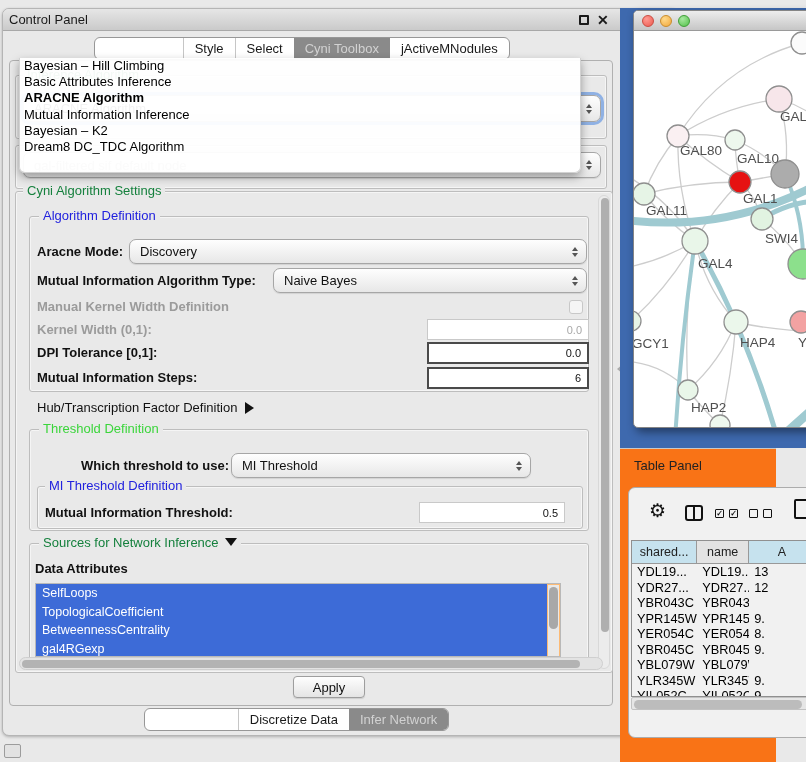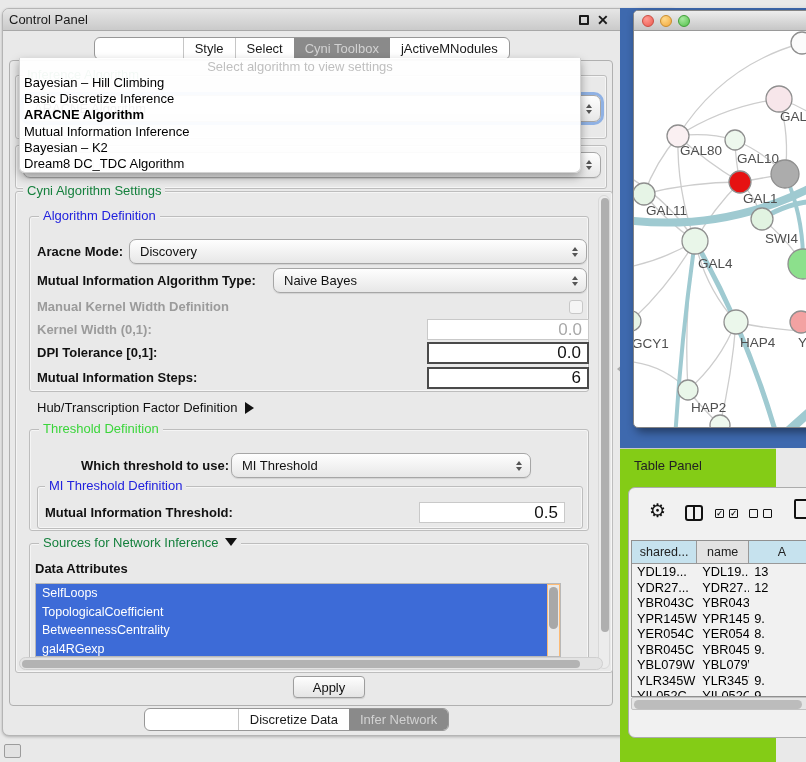--- a/index.html
+++ b/index.html
@@ -37,21 +37,21 @@
 
   
   .combo{height:25px;border:1px solid #A6A6A6;border-radius:7px;background:linear-gradient(#FEFEFE,#E7E7E7);
     font-size:13px;color:#111;display:flex;align-items:center;padding:0 24px 0 10px;box-shadow:0 1px 1px rgba(0,0,0,.10);}
   .combo.focus{box-shadow:0 0 0 3px rgba(96,148,226,.65);}
   .combo.disabled{color:#ABABAB;}
   .spin{position:absolute;right:8px;top:50%;transform:translateY(-50%);display:flex;flex-direction:column;align-items:center;gap:2px;}
   .spin i{display:block;width:0;height:0;border-left:3.5px solid transparent;border-right:3.5px solid transparent;}
   .spin i.u{border-bottom:4px solid #555;}
   .spin i.d{border-top:4px solid #555;}
-  .field{height:21px;background:#FFF;border:1px solid #C9C9C9;font-size:17px;color:#111;
+  .field{height:21px;background:#FFF;border:1px solid #C9C9C9;font-size:11px;color:#111;
     display:flex;align-items:center;justify-content:flex-end;padding:0 6px;}
   .field.strong{border:2px solid #4A4A4A;height:22px;}
   .field.disabled{color:#A8A8A8;}
   .lbl{font-size:13px;font-weight:bold;color:#111;white-space:nowrap;}
   .lbl.gray{color:#9B9B9B;}
   .checkbox{width:14px;height:14px;background:#F5F5F5;border:1px solid #C8C8C8;border-radius:3px;}
 
   
   #algo-popup{left:16px;top:49px;width:562px;height:115px;background:rgba(255,255,255,.95);
     border:1px solid #D2D2D2;border-top:none;border-radius:0 0 6px 6px;box-shadow:0 4px 10px rgba(0,0,0,.35);z-index:50;}
@@ -87,21 +87,21 @@
   .tl.red{left:8px;background:radial-gradient(circle at 35% 30%,#FF9A92,#EC5A50);border:1px solid #C94C42;}
   .tl.yel{left:26px;background:radial-gradient(circle at 35% 30%,#FFD98A,#F2A73B);border:1px solid #C98C2C;}
   .tl.grn{left:44px;background:radial-gradient(circle at 35% 30%,#A8E8A0,#52C149);border:1px solid #3F9E38;}
   #net-canvas{position:absolute;left:0;top:20px;}
 
   
   #splitter-nub{left:617px;top:364px;width:0;height:0;border-top:5px solid transparent;
     border-bottom:5px solid transparent;border-right:6px solid #ABABAB;}
 
   
-  #tp-region{left:620px;top:448px;width:156px;height:314px;background:#84cc16;border-top:1px solid #C8C8C8;}
+  #tp-region{left:620px;top:448px;width:156px;height:314px;background:#f97316;border-top:1px solid #C8C8C8;}
   #tp-title{left:14px;top:9px;font-size:13px;color:#222;}
   #tp-sub{left:8px;top:38px;width:195px;height:251px;background:#F1F1F1;border:1px solid #ACACAC;border-radius:7px;}
   #tp-gear{left:20px;top:12px;font-size:19px;color:#111;line-height:22px;}
   #tp-split{left:56px;top:17px;width:18px;height:16px;border:2px solid #111;border-radius:3px;}
   #tp-split:after{content:"";position:absolute;left:6px;top:0;width:2px;height:12px;background:#111;}
   .cb{position:absolute;width:9px;height:9px;border:1.5px solid #111;border-radius:1px;font-size:8px;line-height:8px;
     text-align:center;color:#111;font-weight:bold;}
   #tp-doc{left:165px;top:11px;width:16px;height:20px;border:2px solid #111;border-radius:2px;background:#F1F1F1;}
   #tp-tbl{left:2px;top:52px;width:186px;height:157px;overflow:hidden;border:1px solid #909090;}
   .hrow{display:flex;height:23px;}
@@ -169,24 +169,23 @@
   <div class="abs gbox" style="left:12px;top:136px;width:592px;height:44px;"></div>
   <div class="abs combo disabled" style="left:20px;top:143px;width:578px;height:26px;">
     <span>gal-filtered sif default node</span>
     <span class="spin">
         <i class="u"></i>
         <i class="d"></i>
       </span>
   </div>
 
   <div class="abs" id="algo-popup">
-    <div id="algo-hint">Select algorithm to view settings</div>
     <div>
         <div class="pitem">Bayesian – Hill Climbing</div>
-        <div class="pitem">Basic Discretize Inference</div>
+        <div class="pitem">Basic Attributes Inference</div>
         <div class="pitem bold">ARACNE Algorithm</div>
         <div class="pitem">Mutual Information Inference</div>
         <div class="pitem">Bayesian – K2</div>
         <div class="pitem">Dream8 DC_TDC Algorithm</div>
       </div>
   </div>
 
   <div class="abs gbox" style="left:12px;top:182px;width:598px;height:482px;"></div>
   <div class="abs gtitle" style="left:20px;top:175px;">Cyni Algorithm Settings</div>
 

